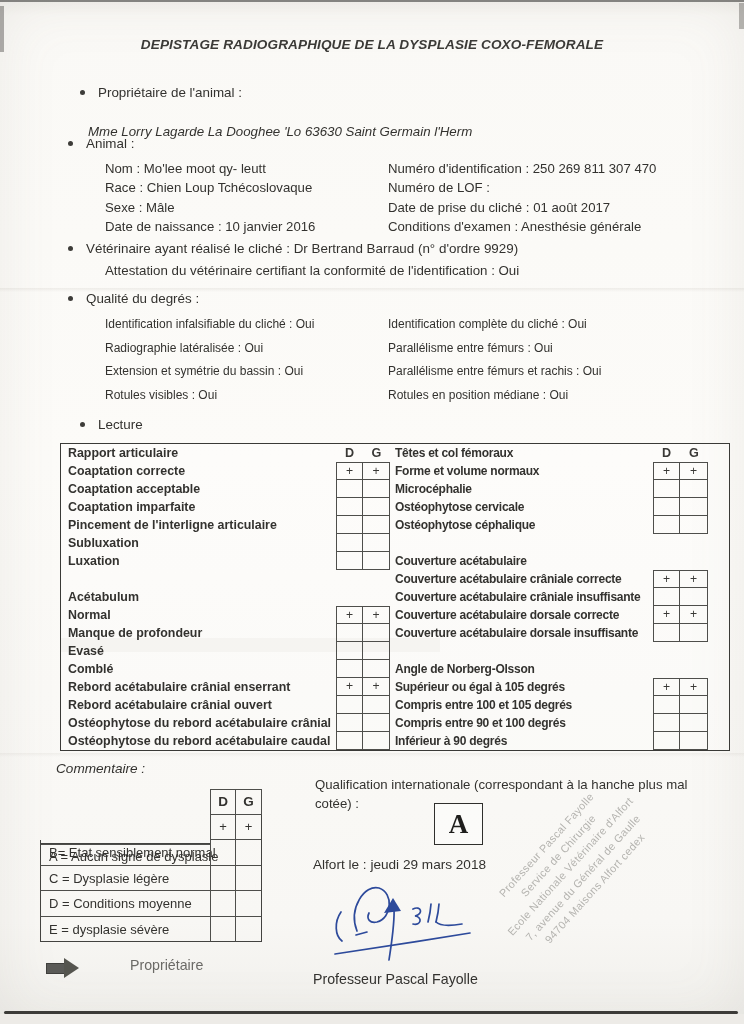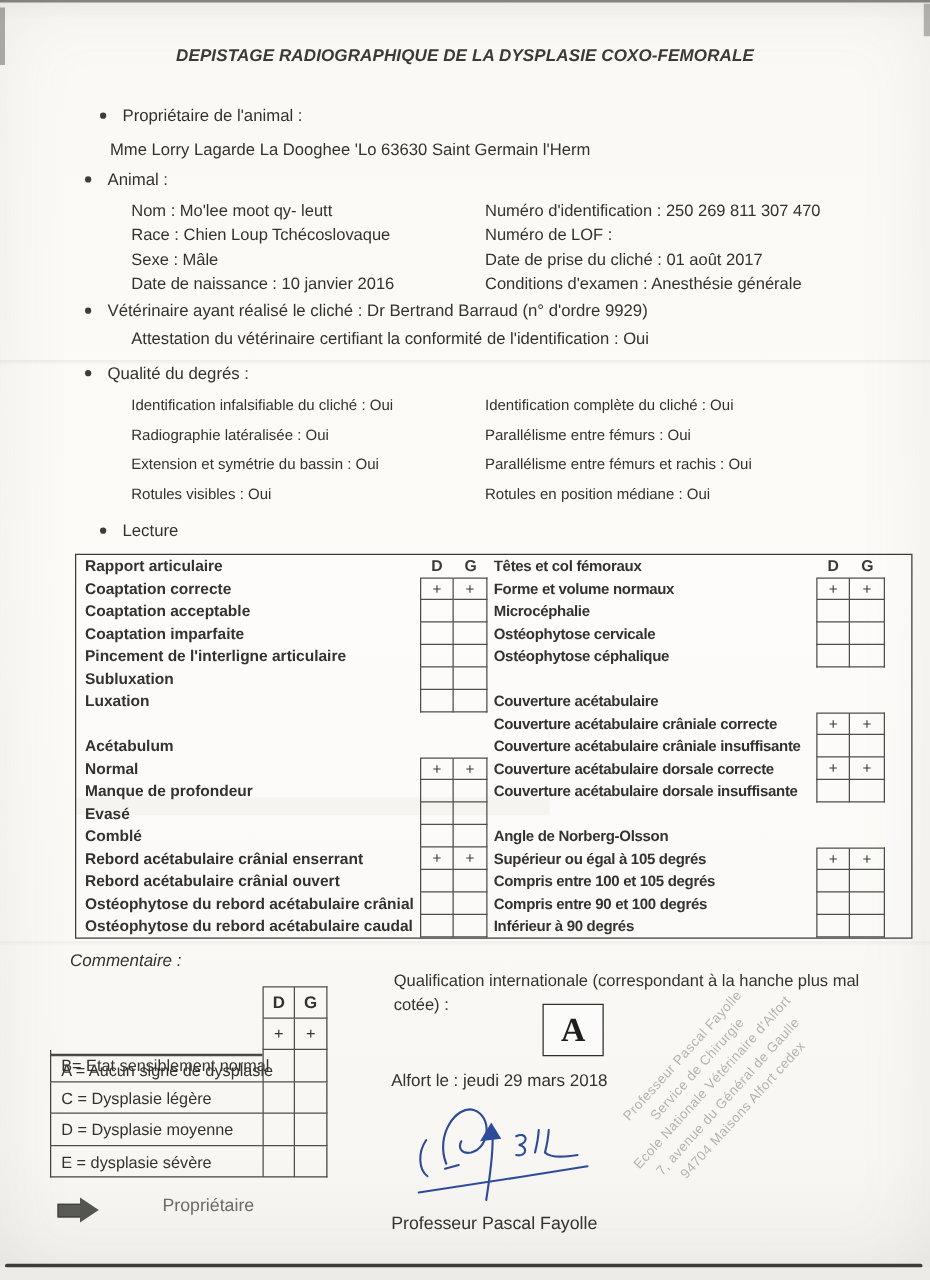--- a/index.html
+++ b/index.html
@@ -83,21 +83,21 @@
   <div class="abs crease-a"></div>
   <div class="abs crease-b"></div>
   <div class="abs smudge"></div>
 
   <div class="abs title">DEPISTAGE RADIOGRAPHIQUE DE LA DYSPLASIE COXO-FEMORALE</div>
 
   <div class="abs bullet" style="left:80px;top:85px;">
     <span class="dot"></span>
     <span>Propriétaire de l'animal :</span>
   </div>
-  <div class="abs sub" style="left:88px;top:112px;">Mme Lorry Lagarde La Dooghee 'Lo 63630 Saint Germain l'Herm</div>
+  <div class="abs sub" style="left:88px;top:124px;font-style:italic;">Mme Lorry Lagarde La Dooghee 'Lo 63630 Saint Germain l'Herm</div>
 
   <div class="abs bullet" style="left:68px;top:136px;">
     <span class="dot"></span>
     <span>Animal :</span>
   </div>
   <div class="abs rows-animal" style="left:105px;top:159px;">
       <div class="irow">
         <div class="l" style="">Nom : Mo'lee moot qy- leutt</div>
         <div class="r" style="">Numéro d'identification : 250 269 811 307 470</div>
       </div>
@@ -277,21 +277,21 @@
       <div class="gh g2">G</div>
       <div class="gl first">A = Aucun signe de dysplasie</div>
       <div class="gd">+</div>
       <div class="gg">+</div>
       <div class="gl">B= Etat sensiblement normal</div>
       <div class="gd"></div>
       <div class="gg"></div>
       <div class="gl">C = Dysplasie légère</div>
       <div class="gd"></div>
       <div class="gg"></div>
-      <div class="gl">D = Dysplasie moyenne</div>
+      <div class="gl">D = Conditions moyenne</div>
       <div class="gd"></div>
       <div class="gg"></div>
       <div class="gl last">E = dysplasie sévère</div>
       <div class="gd last"></div>
       <div class="gg last"></div>
     </div>
 
   <div class="abs qual-text">
     <span>Qualification internationale (correspondant à la hanche plus mal</span><br>
     <span>cotée) :</span>

